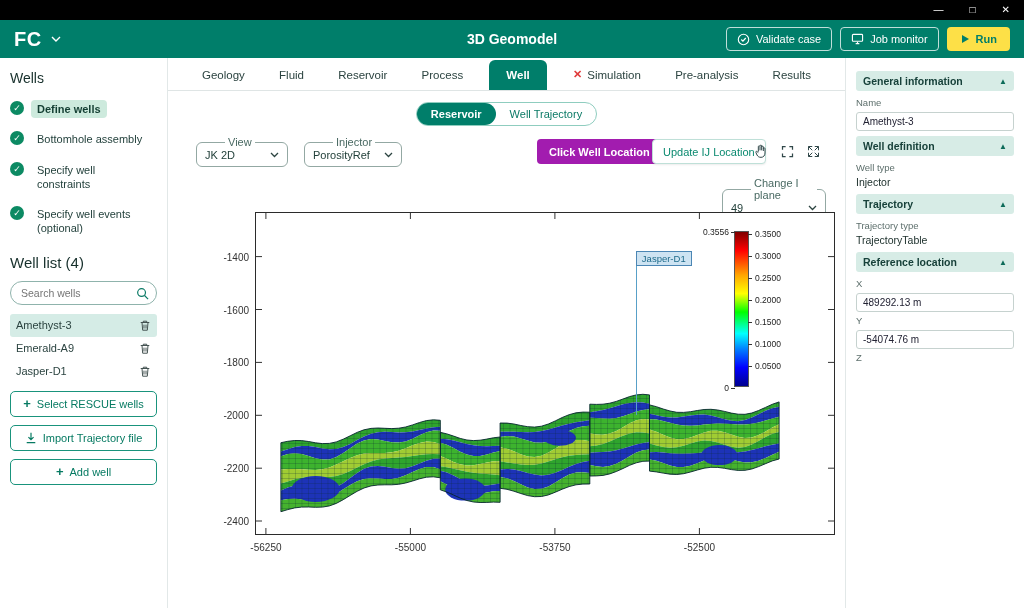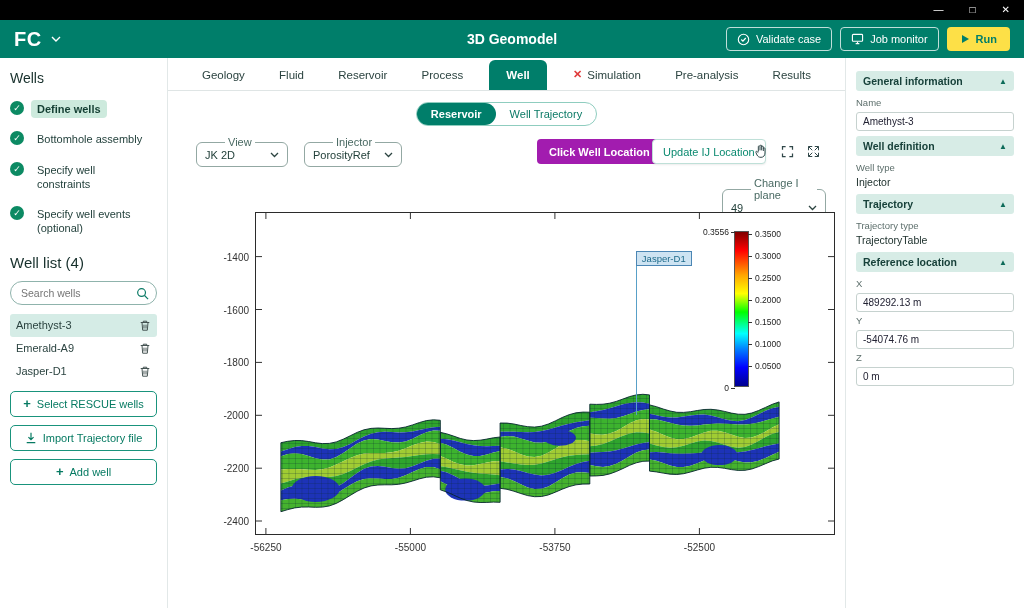--- a/index.html
+++ b/index.html
@@ -404,14 +404,14 @@
         <span class="caret">▲</span>
       </div><div class="fld-label">Name</div><input class="fld-input" value="Amethyst-3" style=""><div class="acc">
         <span>Well definition</span>
         <span class="caret">▲</span>
       </div><div class="fld-label">Well type</div><div class="fld-text">Injector</div><div class="acc">
         <span>Trajectory</span>
         <span class="caret">▲</span>
       </div><div class="fld-label">Trajectory type</div><div class="fld-text">TrajectoryTable</div><div class="acc">
         <span>Reference location</span>
         <span class="caret">▲</span>
-      </div><div class="fld-label">X</div><input class="fld-input" value="489292.13 m" style=""><div class="fld-label">Y</div><input class="fld-input" value="-54074.76 m" style=""><div class="fld-label">Z</div><input class="fld-input" value="0 m" style=""></aside>
+      </div><div class="fld-label">X</div><input class="fld-input" value="489292.13 m" style=""><div class="fld-label">Y</div><input class="fld-input" value="-54074.76 m" style=""><div class="fld-label">Z</div></aside>
 </div>
 
 </body></html>

